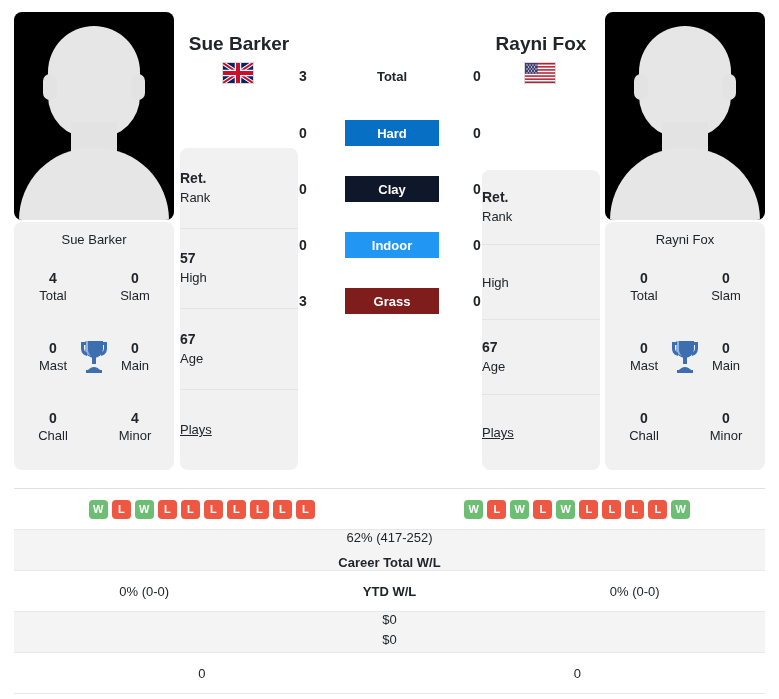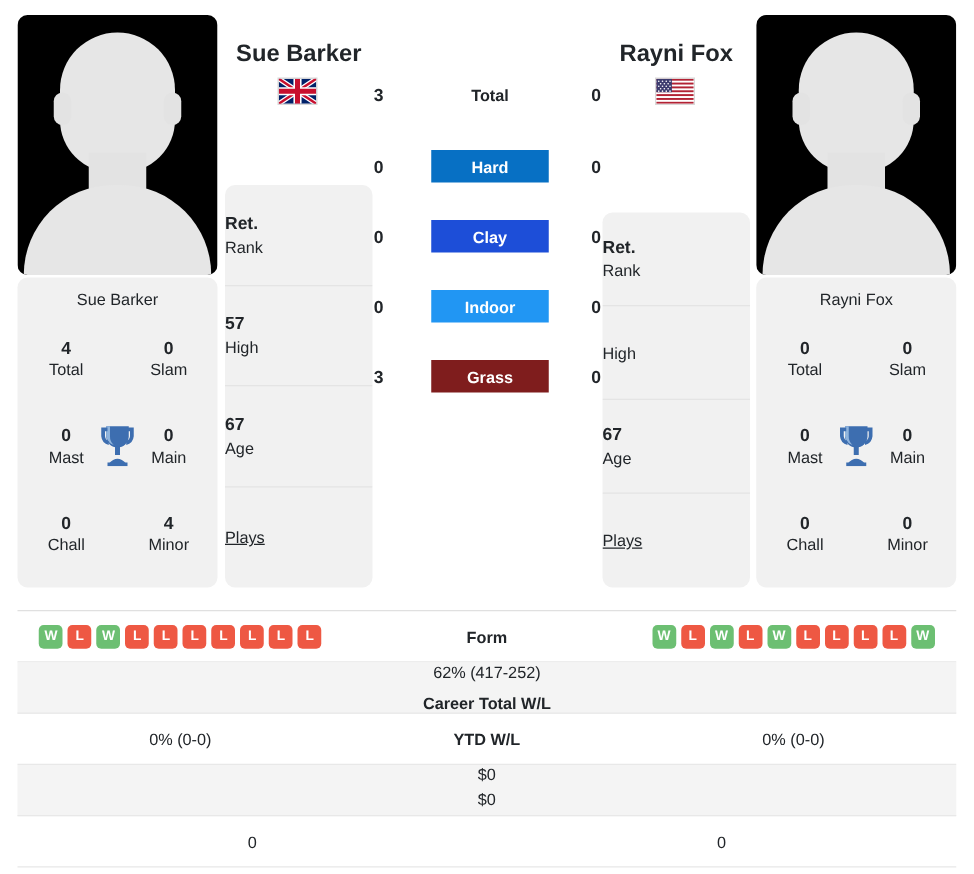--- a/index.html
+++ b/index.html
@@ -348,21 +348,21 @@
           <div class="badge plain" style="background: transparent; color: rgb(33, 37, 41);">Total</div>
           <div class="sc-r">0</div>
         </div>
         <div class="row-surface" style="top: 120px;">
           <div class="sc-l">0</div>
           <div class="badge" style="background: rgb(7, 112, 196); color: rgb(255, 255, 255);">Hard</div>
           <div class="sc-r">0</div>
         </div>
         <div class="row-surface" style="top: 176px;">
           <div class="sc-l">0</div>
-          <div class="badge" style="background: #1d4ed8; color: rgb(255, 255, 255);">Clay</div>
+          <div class="badge" style="background: #0f172a; color: rgb(255, 255, 255);">Clay</div>
           <div class="sc-r">0</div>
         </div>
         <div class="row-surface" style="top: 232px;">
           <div class="sc-l">0</div>
           <div class="badge" style="background: rgb(33, 150, 243); color: rgb(255, 255, 255);">Indoor</div>
           <div class="sc-r">0</div>
         </div>
         <div class="row-surface" style="top: 288px;">
           <div class="sc-l">3</div>
           <div class="badge" style="background: #7f1d1d; color: rgb(255, 255, 255);">Grass</div>
@@ -380,21 +380,20 @@
             <div class="fb" style="background: rgb(108, 191, 114);">W</div>
             <div class="fb" style="background: rgb(238, 88, 67);">L</div>
             <div class="fb" style="background: rgb(238, 88, 67);">L</div>
             <div class="fb" style="background: rgb(238, 88, 67);">L</div>
             <div class="fb" style="background: rgb(238, 88, 67);">L</div>
             <div class="fb" style="background: rgb(238, 88, 67);">L</div>
             <div class="fb" style="background: rgb(238, 88, 67);">L</div>
             <div class="fb" style="background: rgb(238, 88, 67);">L</div>
           </div>
       </div>
-      <div class="tcell-c">Form</div>
       <div class="tcell-r">
         <div class="form-strip" id="form-right">
             <div class="fb" style="background: rgb(108, 191, 114);">W</div>
             <div class="fb" style="background: rgb(238, 88, 67);">L</div>
             <div class="fb" style="background: rgb(108, 191, 114);">W</div>
             <div class="fb" style="background: rgb(238, 88, 67);">L</div>
             <div class="fb" style="background: rgb(108, 191, 114);">W</div>
             <div class="fb" style="background: rgb(238, 88, 67);">L</div>
             <div class="fb" style="background: rgb(238, 88, 67);">L</div>
             <div class="fb" style="background: rgb(238, 88, 67);">L</div>

